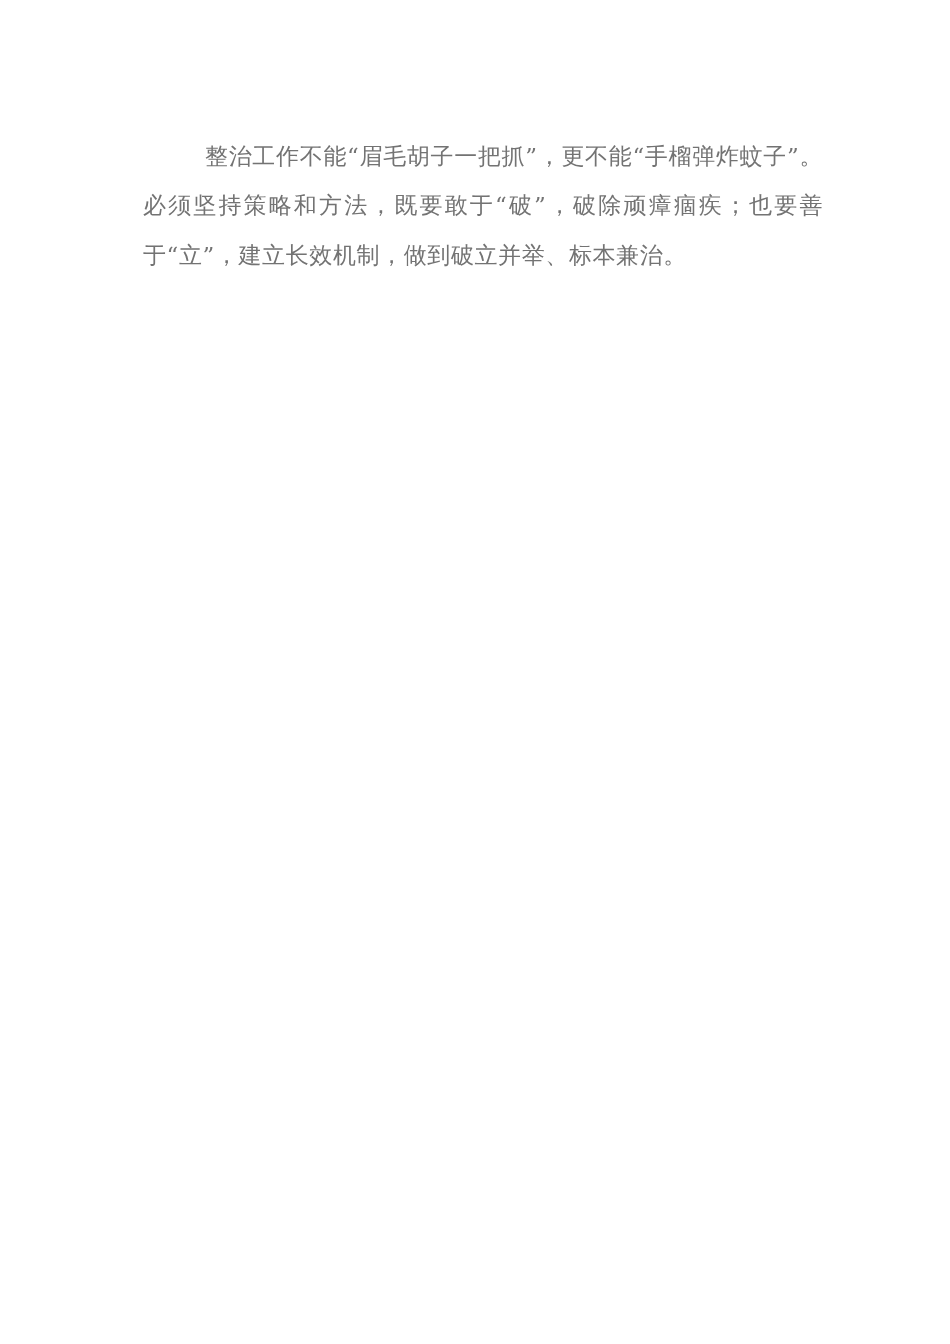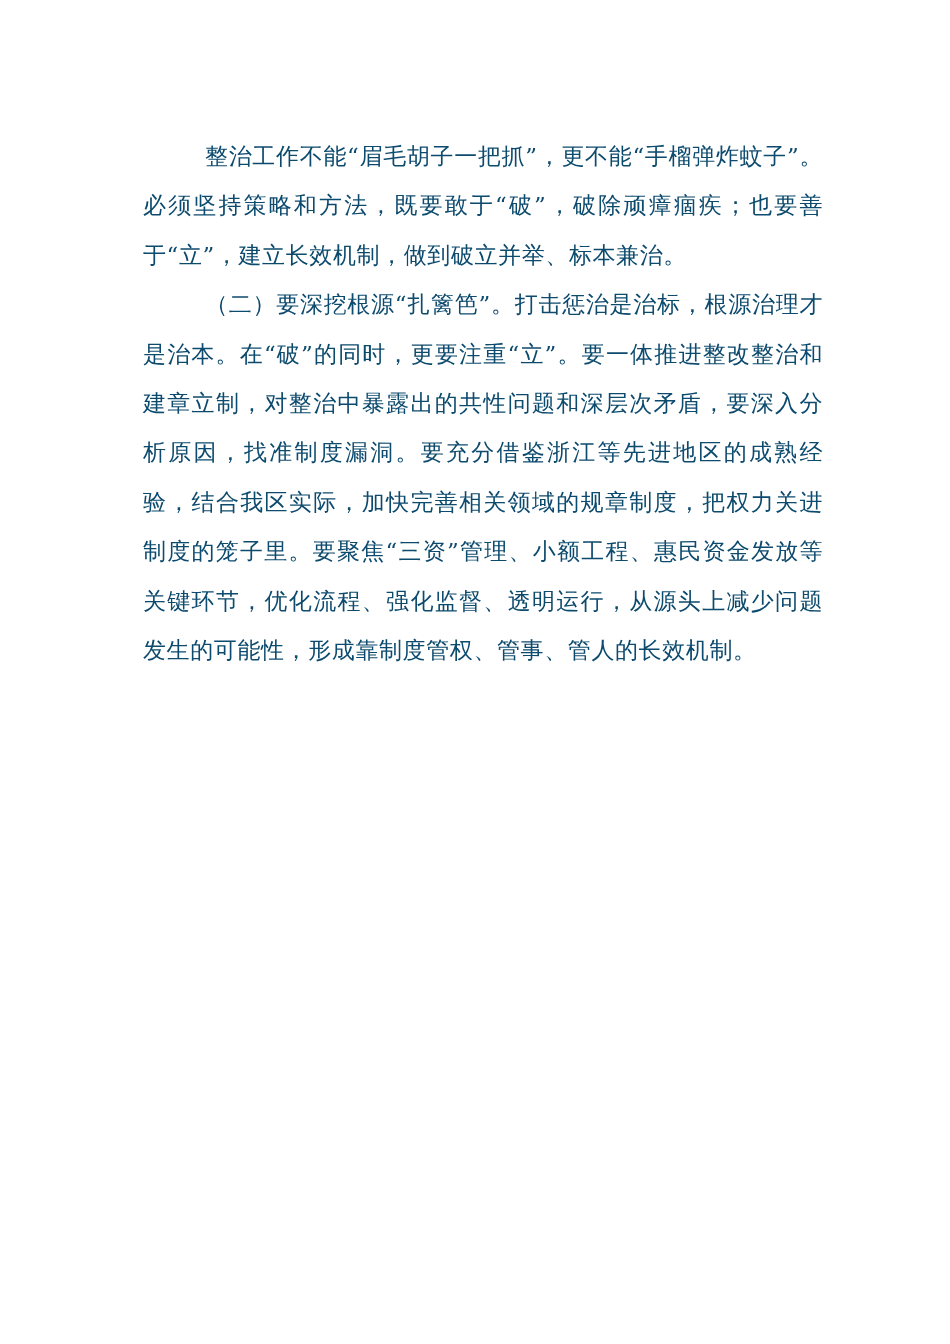--- a/index.html
+++ b/index.html
@@ -4,30 +4,29 @@
 <style>
   html, body { margin: 0; padding: 0; background: #ffffff; }
   body { width: 950px; height: 1344px; position: relative; overflow: hidden; }
   .page {
     position: absolute;
     left: 143px;
     top: 132px;
     width: 680px;
     font-family: "DejaVu Serif", "Liberation Serif", serif;
     font-size: 23px;
-    color: #0c4a6e;
+    color: #737373;
   }
   .para {
     margin: 0;
     line-height: 49.4px;
     text-indent: 62px;
     text-align: justify;
     text-align-last: left;
     letter-spacing: 0.6px;
   }
 </style>
 </head>
 <body>
 
 <div class="page">
   <p class="para">整治工作不能“眉毛胡子一把抓”，更不能“手榴弹炸蚊子”。必须坚持策略和方法，既要敢于“破”，破除顽瘴痼疾；也要善于“立”，建立长效机制，做到破立并举、标本兼治。</p>
-  <p class="para">（二）要深挖根源“扎篱笆”。打击惩治是治标，根源治理才是治本。在“破”的同时，更要注重“立”。要一体推进整改整治和建章立制，对整治中暴露出的共性问题和深层次矛盾，要深入分析原因，找准制度漏洞。要充分借鉴浙江等先进地区的成熟经验，结合我区实际，加快完善相关领域的规章制度，把权力关进制度的笼子里。要聚焦“三资”管理、小额工程、惠民资金发放等关键环节，优化流程、强化监督、透明运行，从源头上减少问题发生的可能性，形成靠制度管权、管事、管人的长效机制。</p>
 </div>
 
 </body></html>

